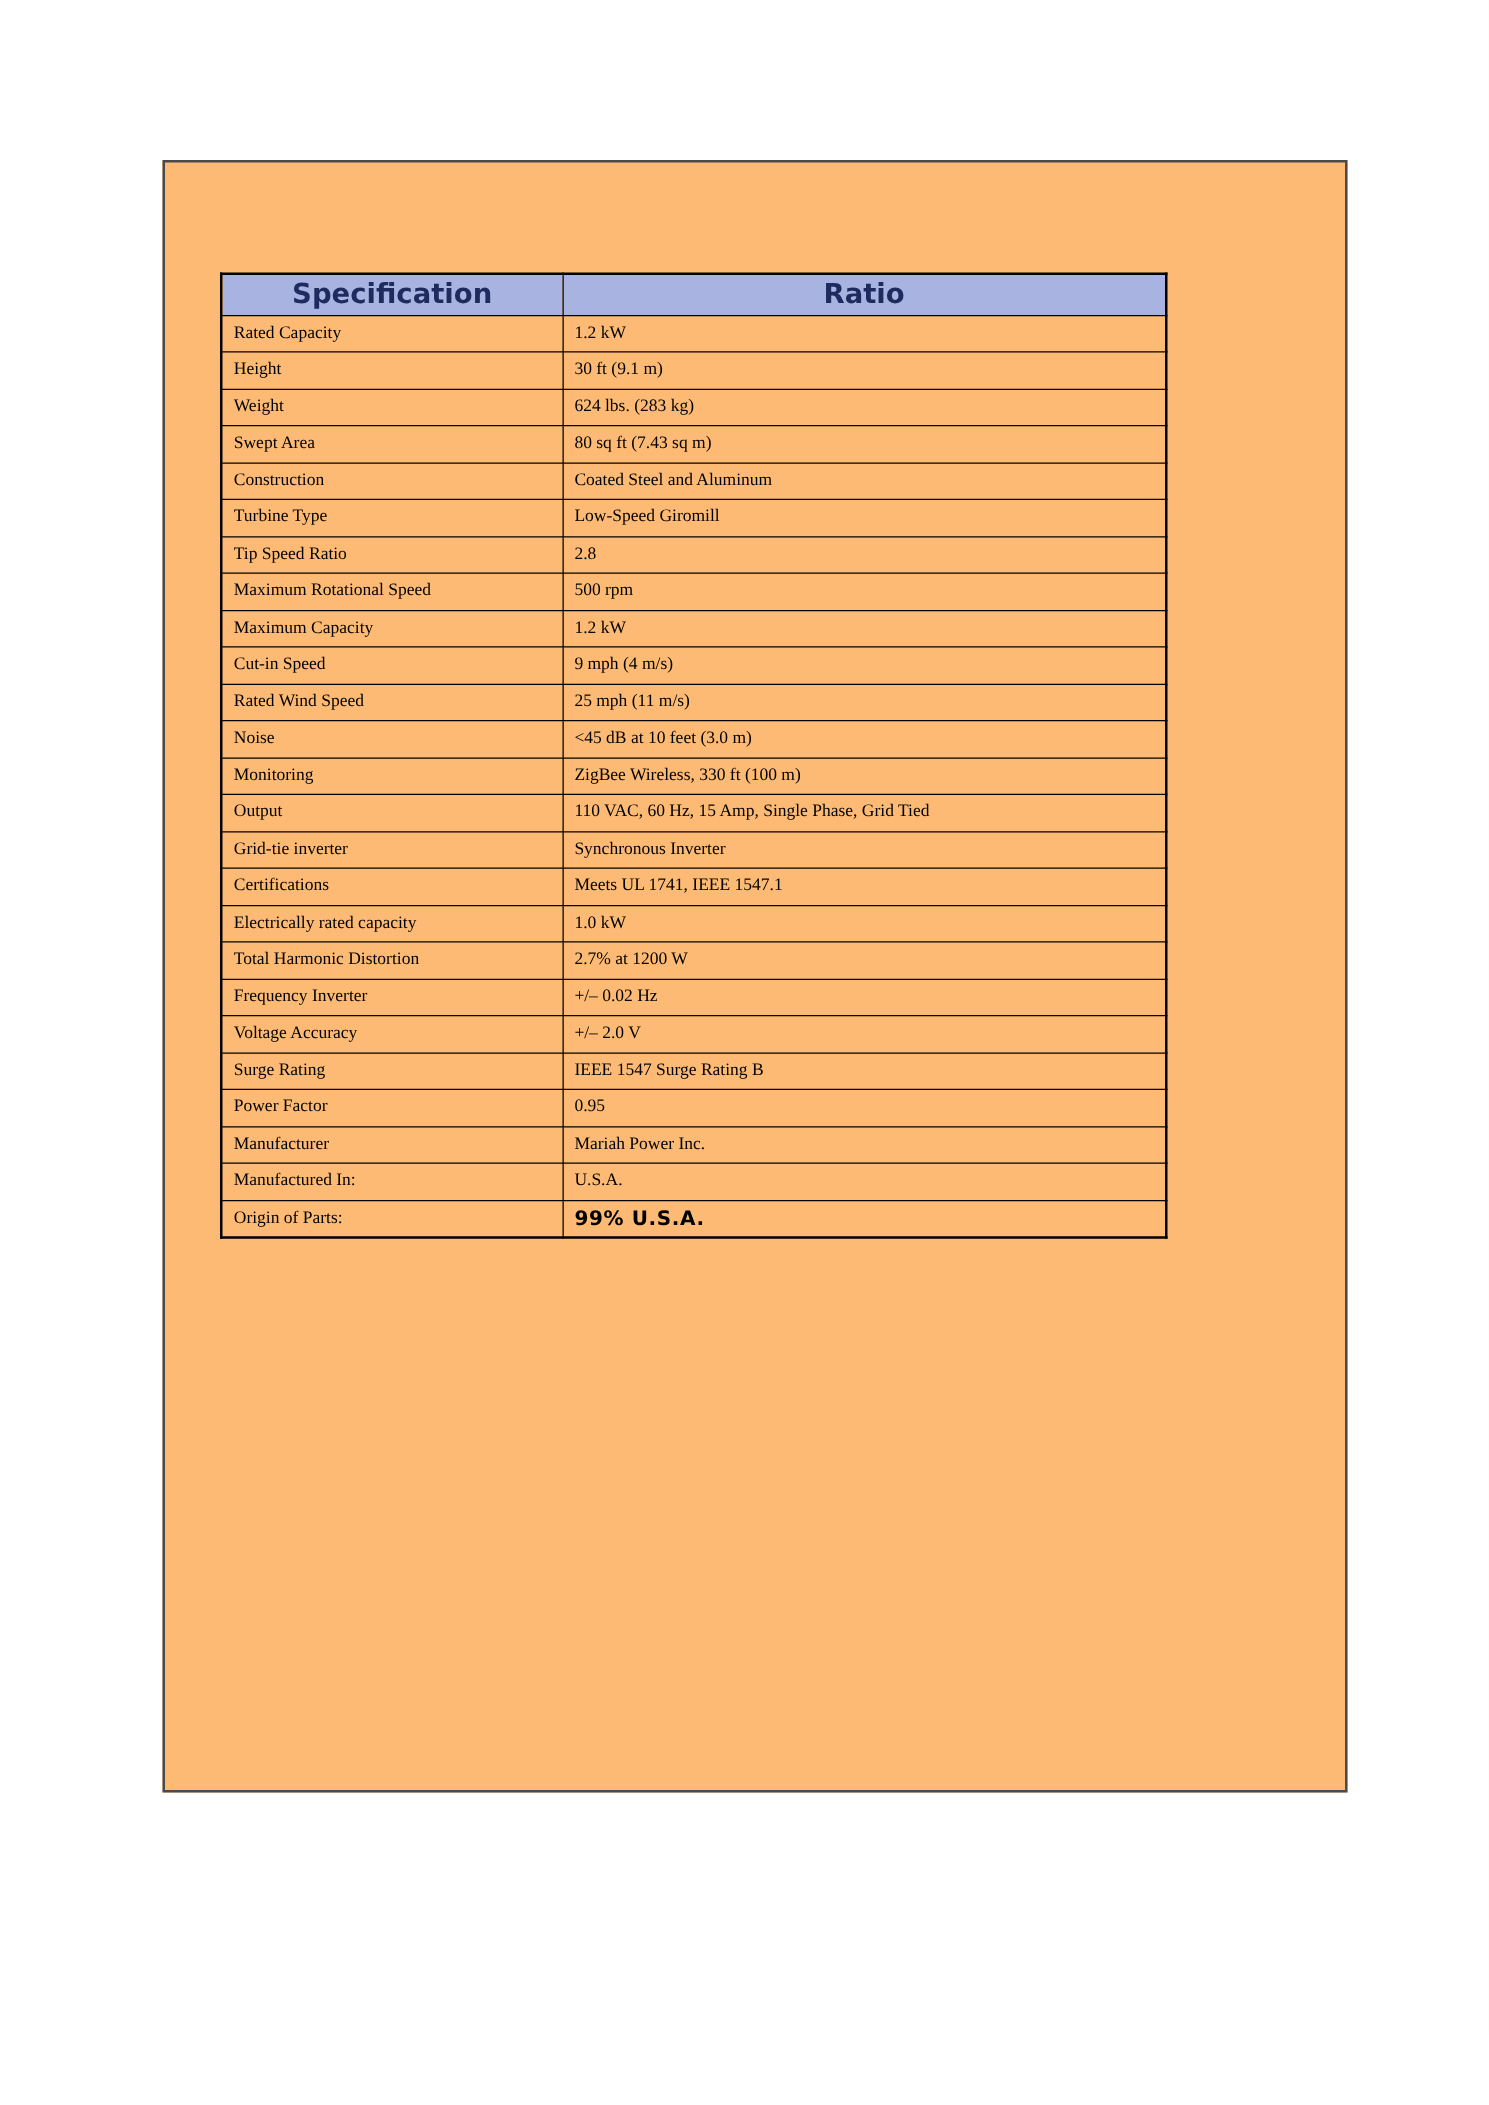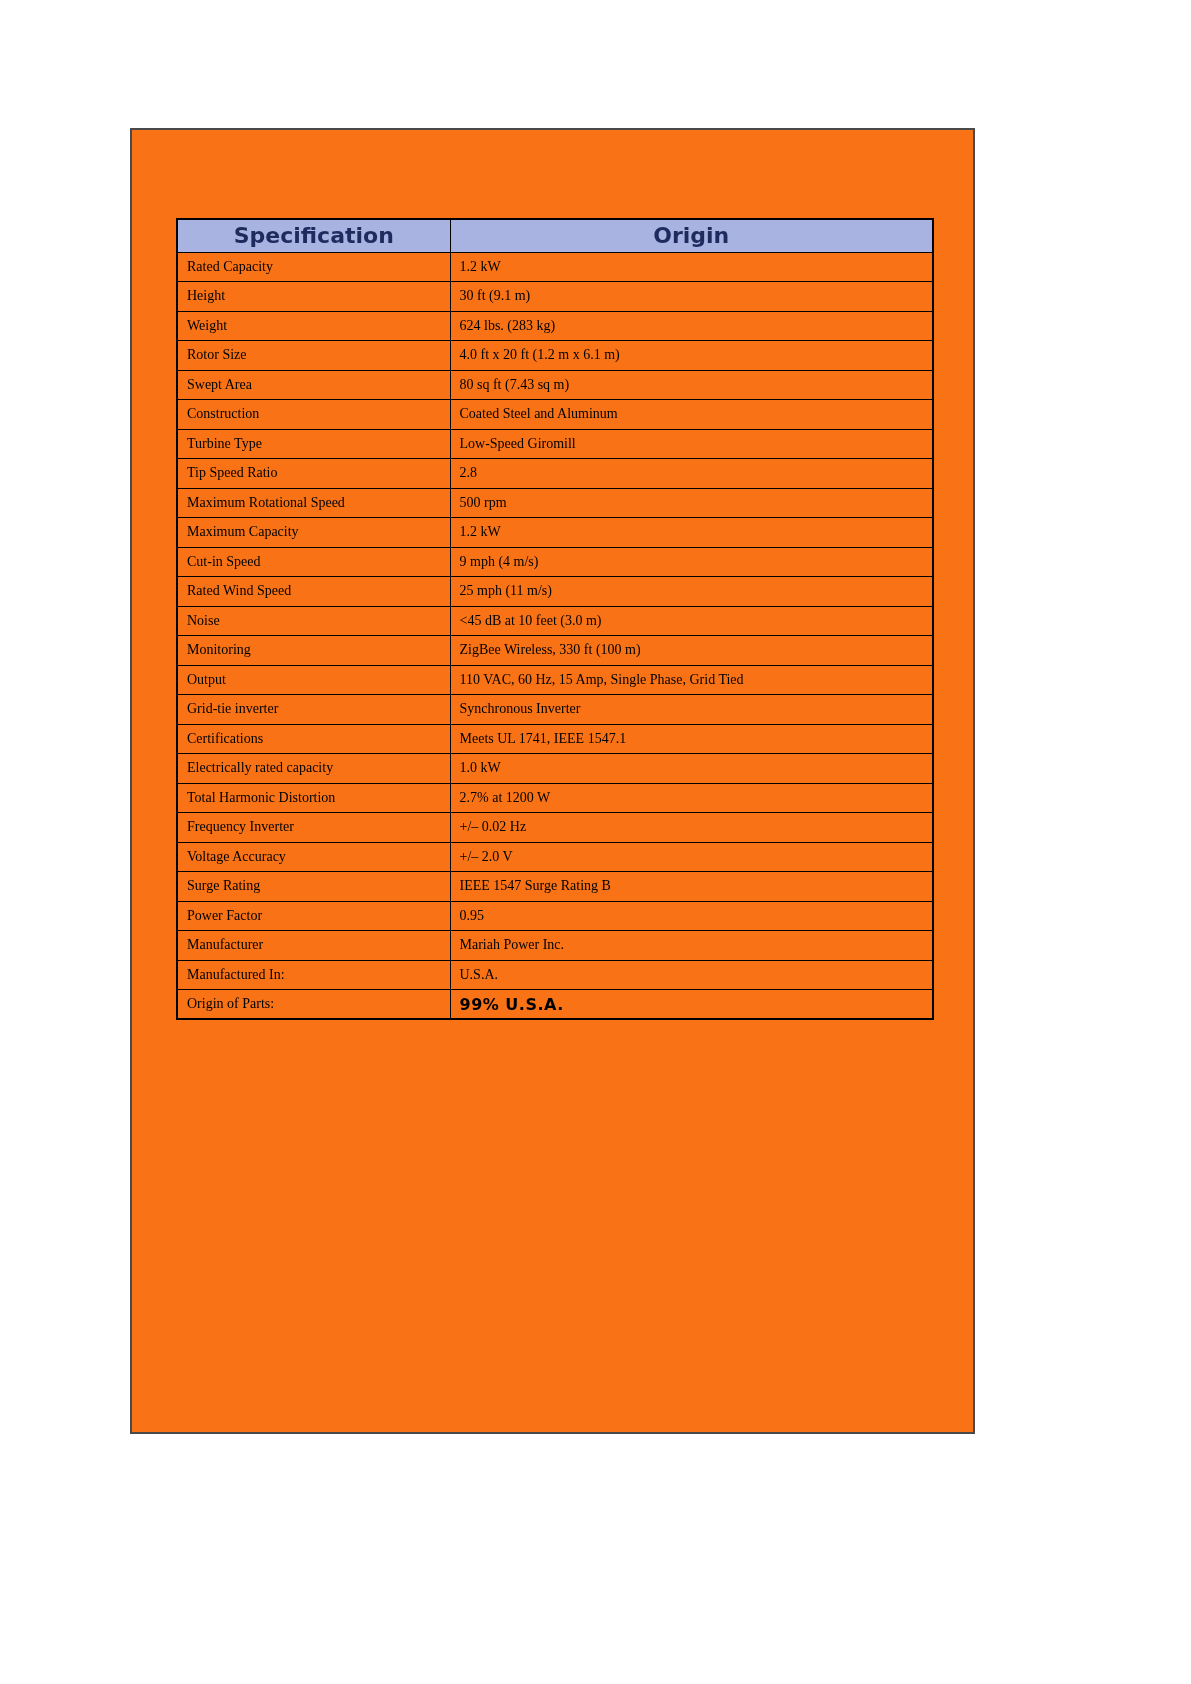--- a/index.html
+++ b/index.html
@@ -12,25 +12,25 @@
     width: 1191px;
     height: 1684px;
     background: #ffffff;
     font-family: "Liberation Serif", serif;
     overflow: hidden;
   }
   .frame {
     position: absolute;
     left: 130px;
     top: 128px;
-    width: 845px;
+    width: 948px;
     height: 1306px;
     border: 2px solid #4a4a4a;
     box-sizing: border-box;
-    background: #f97316;
+    background: #fdba74;
   }
   table.spec {
     position: absolute;
     left: 44px;
     top: 88px;
     width: 756px;
     border-collapse: collapse;
     table-layout: fixed;
     border: 2px solid #000000;
   }
@@ -73,40 +73,36 @@
 <div class="page">
   <div class="frame">
     <table class="spec">
       <colgroup>
         <col class="spec-col">
         <col class="value-col">
       </colgroup>
       <thead>
         <tr>
           <th>Specification</th>
-          <th>Origin</th>
+          <th>Ratio</th>
         </tr>
       </thead>
       <tbody>
 
       <tr>
             <td class="spec-name">Rated Capacity</td>
             <td class="value">1.2 kW</td>
           </tr>
           <tr>
             <td class="spec-name">Height</td>
             <td class="value">30 ft (9.1 m)</td>
           </tr>
           <tr>
             <td class="spec-name">Weight</td>
             <td class="value">624 lbs. (283 kg)</td>
-          </tr>
-          <tr>
-            <td class="spec-name">Rotor Size</td>
-            <td class="value">4.0 ft x 20 ft (1.2 m x 6.1 m)</td>
           </tr>
           <tr>
             <td class="spec-name">Swept Area</td>
             <td class="value">80 sq ft (7.43 sq m)</td>
           </tr>
           <tr>
             <td class="spec-name">Construction</td>
             <td class="value">Coated Steel and Aluminum</td>
           </tr>
           <tr>

